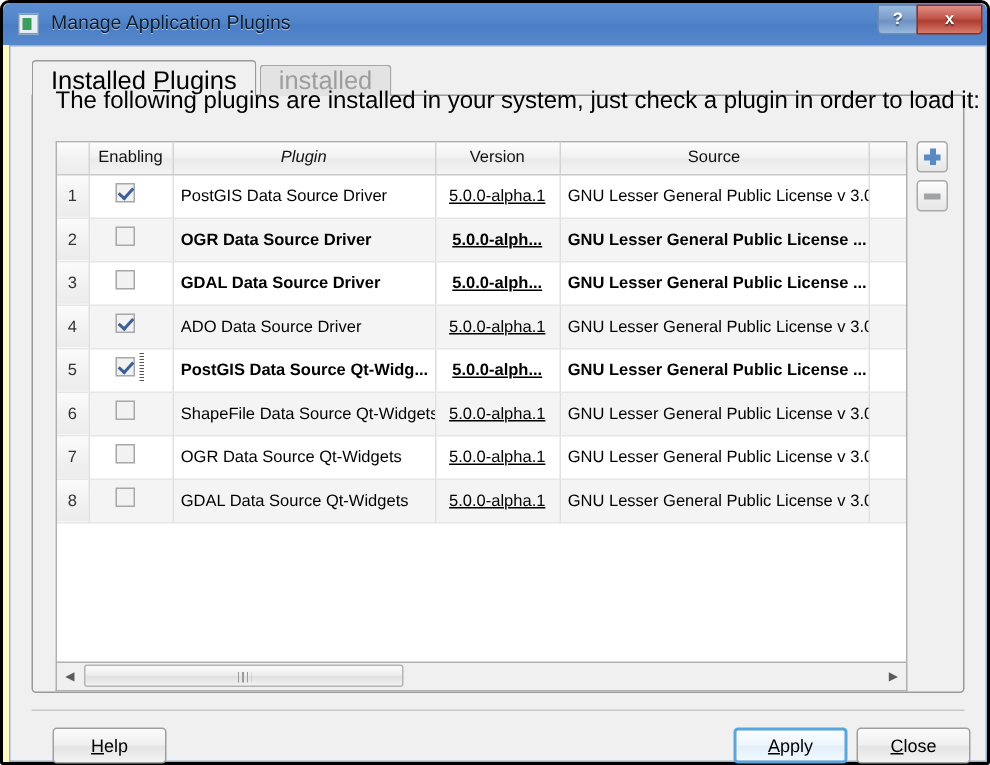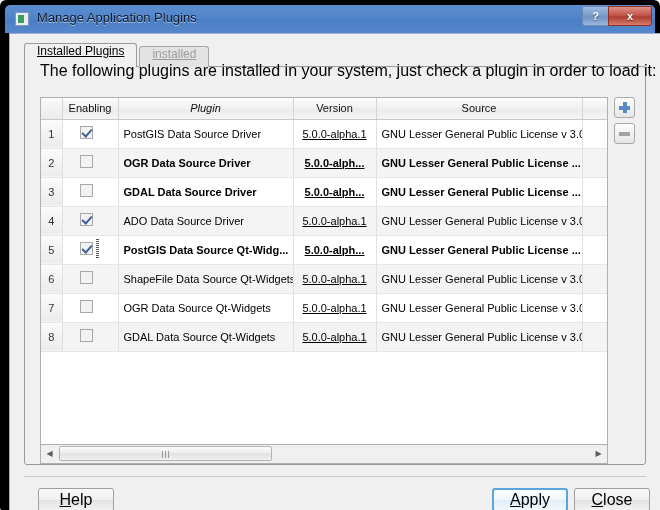--- a/index.html
+++ b/index.html
@@ -12,22 +12,22 @@
     font-size: 11px;
     color: #000000;
     overflow: hidden;
   }
 
   
   .window {
     position: absolute; left: 0; top: 0;
     width: 660px; height: 510px;
     box-sizing: border-box;
-    background: #000000;
-    border: 5px solid #000000;
+    background: #fef9c3;
+    border: 2px solid #000000;
     border-radius: 6px 6px 2px 2px;
     padding: 0;
   }
   .titlebar {
     position: relative;
     height: 28px;
     background: linear-gradient(to bottom, #5c8dd0 0%, #5084c9 48%, #4a7ec4 52%, #5687cc 100%);
     border-radius: 5px 5px 0 0;
   }
   .title-icon {
@@ -94,26 +94,25 @@
     left: 14px; top: 10px;
     height: 23px;
     display: flex;
     align-items: flex-end;
     z-index: 3;
   }
   .tab {
     box-sizing: border-box;
     height: 23px;
     padding: 0 12px;
-    display: flex; align-items: flex-start;
-    font-size: 12px;
+    display: flex; align-items: flex-end;
+    font-size: 17px;
     border: 1px solid #a6a6a6;
     border-bottom: none;
     border-radius: 3px 3px 0 0;
-    text-decoration: underline;
   }
   .tab.active {
     background: #f0f0f0;
     color: #000;
     height: 24px;
     border-color: #9a9a9a;
     position: relative;
     z-index: 2;
   }
   .tab.inactive {
@@ -305,21 +304,21 @@
     background: #c8c8c8;
   }
   .btn {
     position: absolute;
     height: 24px;
     box-sizing: border-box;
     background: linear-gradient(to bottom, #fafafa 0%, #f0f0f0 48%, #e3e3e3 52%, #f3f3f3 100%);
     border: 1px solid #9f9f9f;
     border-radius: 3px;
     display: flex; align-items: center; justify-content: center;
-    font-size: 16px;
+    font-size: 12px;
     color: #000;
   }
   .btn.help-btn { left: 28px; top: 454px; width: 76px; }
   .btn.apply-btn {
     left: 482px; top: 454px; width: 76px;
     border: 2px solid #5aa5dc;
     background: linear-gradient(to bottom, #fbfdff 0%, #eef6fc 48%, #e1eef9 52%, #f2f9fe 100%);
   }
   .btn.close-btn { left: 564px; top: 454px; width: 76px; }
   .ul { text-decoration: underline; }

